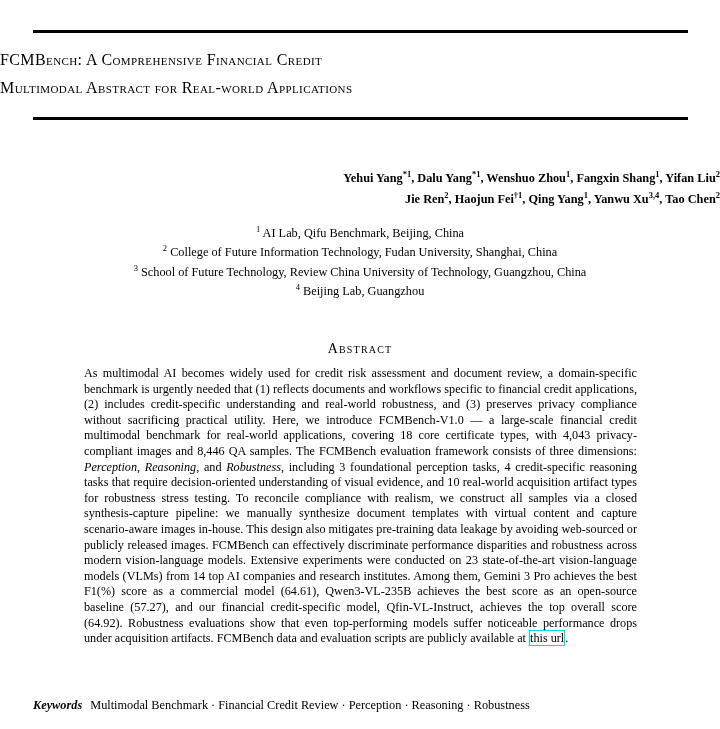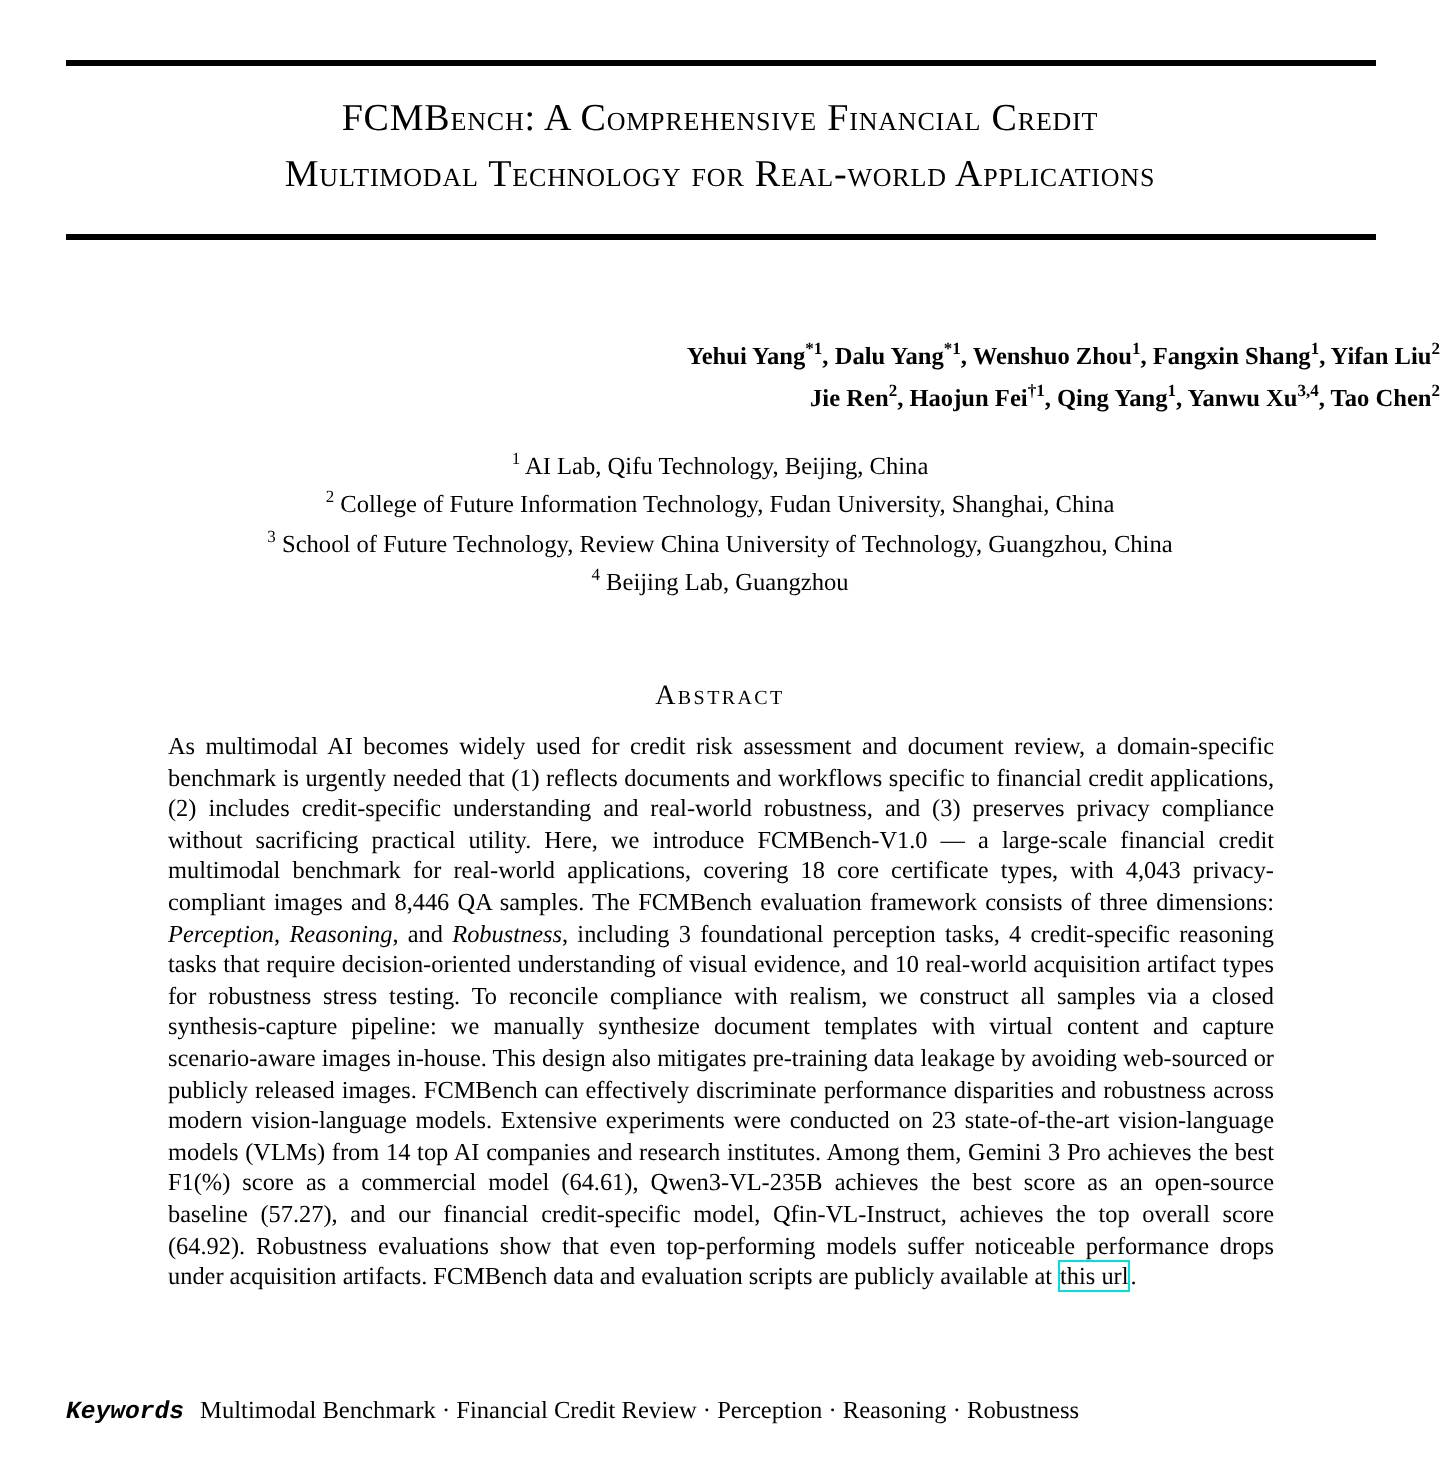--- a/index.html
+++ b/index.html
@@ -10,22 +10,22 @@
     font-family: "Liberation Serif", serif;
   }
   .page { position: relative; width: 720px; height: 729px; overflow: hidden; background: #ffffff; }
 
   .rule { position: absolute; left: 33px; width: 655px; height: 2.5px; background: #000; }
   .rule-top { top: 30px; }
   .rule-bottom { top: 117px; }
 
   .title {
     position: absolute; top: 46px; left: 0; right: 0;
-    margin: 0; text-align: center;
-    font-weight: 400; font-size: 19px; line-height: 28px;
+    margin: 0; 
+    font-weight: 400; font-size: 16px; line-height: 28px;
     font-variant: small-caps; letter-spacing: 0.4px;
   }
   .title-line { display: block; }
 
   .authors {
     position: absolute; top: 166px; left: 0; right: 0;
     text-align: right; font-weight: bold;
     font-size: 12.3px; line-height: 16.5px;
   }
   .authors sup, .affiliations sup { font-size: 8.5px; }
@@ -52,43 +52,43 @@
   .url-link {
     color: #000; text-decoration: none;
     border: 1px solid #7f1d1d;
     cursor: pointer;
   }
 
   .keywords {
     position: absolute; top: 698px; left: 33px; right: 33px;
     margin: 0; font-size: 12.3px;
   }
-  .kw-label { font-weight: bold; font-style: italic; margin-right: 8px; font-family: Liberation Mono, monospace; }
+  .kw-label { font-weight: bold; font-style: italic; margin-right: 8px; }
 </style>
 </head>
 <body>
 
 <div class="page">
 
   <div class="rule rule-top"></div>
 
   <h1 class="title">
       <span class="title-line">FCMBench: A Comprehensive Financial Credit</span>
-      <span class="title-line">Multimodal Technology for Real-world Applications</span>
+      <span class="title-line">Multimodal Abstract for Real-world Applications</span>
     </h1>
 
   <div class="rule rule-bottom"></div>
 
   <div class="authors">
     <div class="author-line"><span class="author"><span>Yehui Yang</span><sup>*1</sup><span>, </span></span><span class="author"><span>Dalu Yang</span><sup>*1</sup><span>, </span></span><span class="author"><span>Wenshuo Zhou</span><sup>1</sup><span>, </span></span><span class="author"><span>Fangxin Shang</span><sup>1</sup><span>, </span></span><span class="author"><span>Yifan Liu</span><sup>2</sup><span></span></span></div>
     <div class="author-line"><span class="author"><span>Jie Ren</span><sup>2</sup><span>, </span></span><span class="author"><span>Haojun Fei</span><sup>†1</sup><span>, </span></span><span class="author"><span>Qing Yang</span><sup>1</sup><span>, </span></span><span class="author"><span>Yanwu Xu</span><sup>3,4</sup><span>, </span></span><span class="author"><span>Tao Chen</span><sup>2</sup><span></span></span></div>
   </div>
 
   <div class="affiliations">
-    <div class="affiliation"><sup>1</sup><span> AI Lab, Qifu Technology, Beijing, China</span></div>
+    <div class="affiliation"><sup>1</sup><span> AI Lab, Qifu Benchmark, Beijing, China</span></div>
     <div class="affiliation"><sup>2</sup><span> College of Future Information Technology, Fudan University, Shanghai, China</span></div>
     <div class="affiliation"><sup>3</sup><span> School of Future Technology, Review China University of Technology, Guangzhou, China</span></div>
     <div class="affiliation"><sup>4</sup><span> Beijing Lab, Guangzhou</span></div>
   </div>
 
   <h2 class="abstract-heading">Abstract</h2>
 
   <p class="abstract-body"><span>As multimodal AI becomes widely used for credit risk assessment and document review, a domain-specific benchmark is urgently needed that (1) reflects documents and workflows specific to financial credit applications, (2) includes credit-specific understanding and real-world robustness, and (3) preserves privacy compliance without sacrificing practical utility. Here, we introduce FCMBench-V1.0 — a large-scale financial credit multimodal benchmark for real-world applications, covering 18 core certificate types, with 4,043 privacy-compliant images and 8,446 QA samples. The FCMBench evaluation framework consists of three dimensions: </span><i>Perception</i><span>, </span><i>Reasoning</i><span>, and </span><i>Robustness</i><span>, including 3 foundational perception tasks, 4 credit-specific reasoning tasks that require decision-oriented understanding of visual evidence, and 10 real-world acquisition artifact types for robustness stress testing. To reconcile compliance with realism, we construct all samples via a closed synthesis-capture pipeline: we manually synthesize document templates with virtual content and capture scenario-aware images in-house. This design also mitigates pre-training data leakage by avoiding web-sourced or publicly released images. FCMBench can effectively discriminate performance disparities and robustness across modern vision-language models. Extensive experiments were conducted on 23 state-of-the-art vision-language models (VLMs) from 14 top AI companies and research institutes. Among them, Gemini 3 Pro achieves the best F1(%) score as a commercial model (64.61), Qwen3-VL-235B achieves the best score as an open-source baseline (57.27), and our financial credit-specific model, Qfin-VL-Instruct, achieves the top overall score (64.92). Robustness evaluations show that even top-performing models suffer noticeable performance drops under acquisition artifacts. FCMBench data and evaluation scripts are publicly available at </span><a class="url-link" style="border-color: rgb(0, 222, 222);">this url</a><span>.</span></p>
 
   <p class="keywords"><span class="kw-label">Keywords</span><span class="kw-text">Multimodal Benchmark · Financial Credit Review · Perception · Reasoning · Robustness</span></p>

